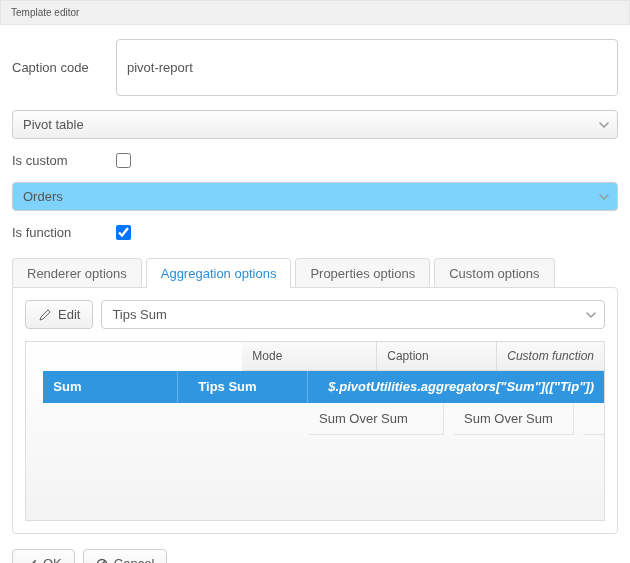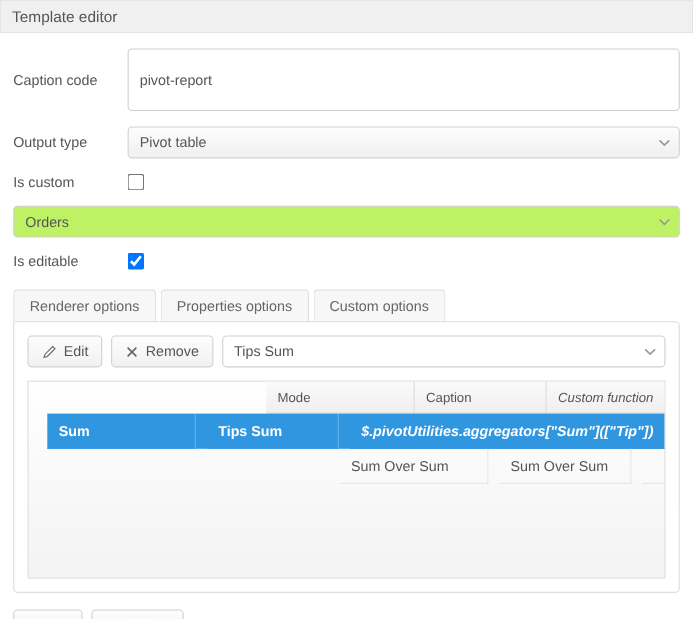--- a/index.html
+++ b/index.html
@@ -14,21 +14,21 @@
     height: 563px;
   }
   .window {
     width: 630px;
     background: #fff;
   }
   .title-bar {
     background: #f0f0f0;
     border: 1px solid #e5e5e5;
     padding: 6px 10px;
-    font-size: 14px;
+    font-size: 10px;
     color: #555;
   }
   .form-area {
     padding: 14px 12px 4px 12px;
   }
   .form-row {
     display: flex;
     align-items: center;
     margin-bottom: 14px;
   }
@@ -53,21 +53,21 @@
   .select-input {
     width: 100%;
     border: 1px solid #cfcfcf;
     border-radius: 4px;
     padding: 6px 30px 6px 10px;
     font-size: 13px;
     color: #555;
     background: linear-gradient(#fdfdfd, #f0f0f0);
   }
   .select-plain {
-    background: #bef264;
+    background: #7dd3fc;
   }
   .chevron {
     position: absolute;
     right: 8px;
     top: 50%;
     transform: translateY(-50%);
     pointer-events: none;
   }
   .chevron svg { display: block; }
   input[type=checkbox] {
@@ -192,21 +192,20 @@
   <div class="title-bar">Template editor</div>
 
   <div class="form-area">
 
     <div class="form-row">
       <div class="form-label">Caption code</div>
       <input class="text-input" type="text" value="pivot-report" style="">
     </div>
 
     <div class="form-row">
-      <div class="form-label">Output type</div>
       <div class="select-wrap">
         <div class="select-input">Pivot table</div>
         <span class="chevron">
           <svg width="12" height="12" viewBox="0 0 12 12">
               <path d="M2 4 L6 8 L10 4" stroke="#999" stroke-width="1.5" fill="none" stroke-linecap="round"></path>
             </svg>
         </span>
       </div>
     </div>
 
@@ -220,50 +219,43 @@
         <div class="select-input select-plain">Orders</div>
         <span class="chevron">
           <svg width="12" height="12" viewBox="0 0 12 12">
               <path d="M2 4 L6 8 L10 4" stroke="#999" stroke-width="1.5" fill="none" stroke-linecap="round"></path>
             </svg>
         </span>
       </div>
     </div>
 
     <div class="form-row">
-      <div class="form-label">Is editable</div>
+      <div class="form-label">Is function</div>
       <input type="checkbox" checked="" style="">
     </div>
 
   </div>
 
   <div class="tabs">
     <div class="tab">Renderer options</div>
+    <div class="tab active">Aggregation options</div>
     <div class="tab">Properties options</div>
     <div class="tab">Custom options</div>
   </div>
 
   <div class="tab-panel">
 
     <div class="toolbar">
       <button class="btn">
         <span>
           <svg width="14" height="14" viewBox="0 0 14 14">
               <path d="M2 12 l1-3 7-7 2 2 -7 7 z" stroke="#666" stroke-width="1" fill="none"></path>
             </svg>
         </span>
         <span>Edit</span>
-      </button>
-      <button class="btn">
-        <span>
-          <svg width="12" height="12" viewBox="0 0 12 12">
-              <path d="M2 2 L10 10 M10 2 L2 10" stroke="#666" stroke-width="1.5" fill="none"></path>
-            </svg>
-        </span>
-        <span>Remove</span>
       </button>
       <div class="select-wrap">
         <div class="select-input">Tips Sum</div>
         <span class="chevron">
           <svg width="12" height="12" viewBox="0 0 12 12">
               <path d="M2 4 L6 8 L10 4" stroke="#999" stroke-width="1.5" fill="none" stroke-linecap="round"></path>
             </svg>
         </span>
       </div>
     </div>

